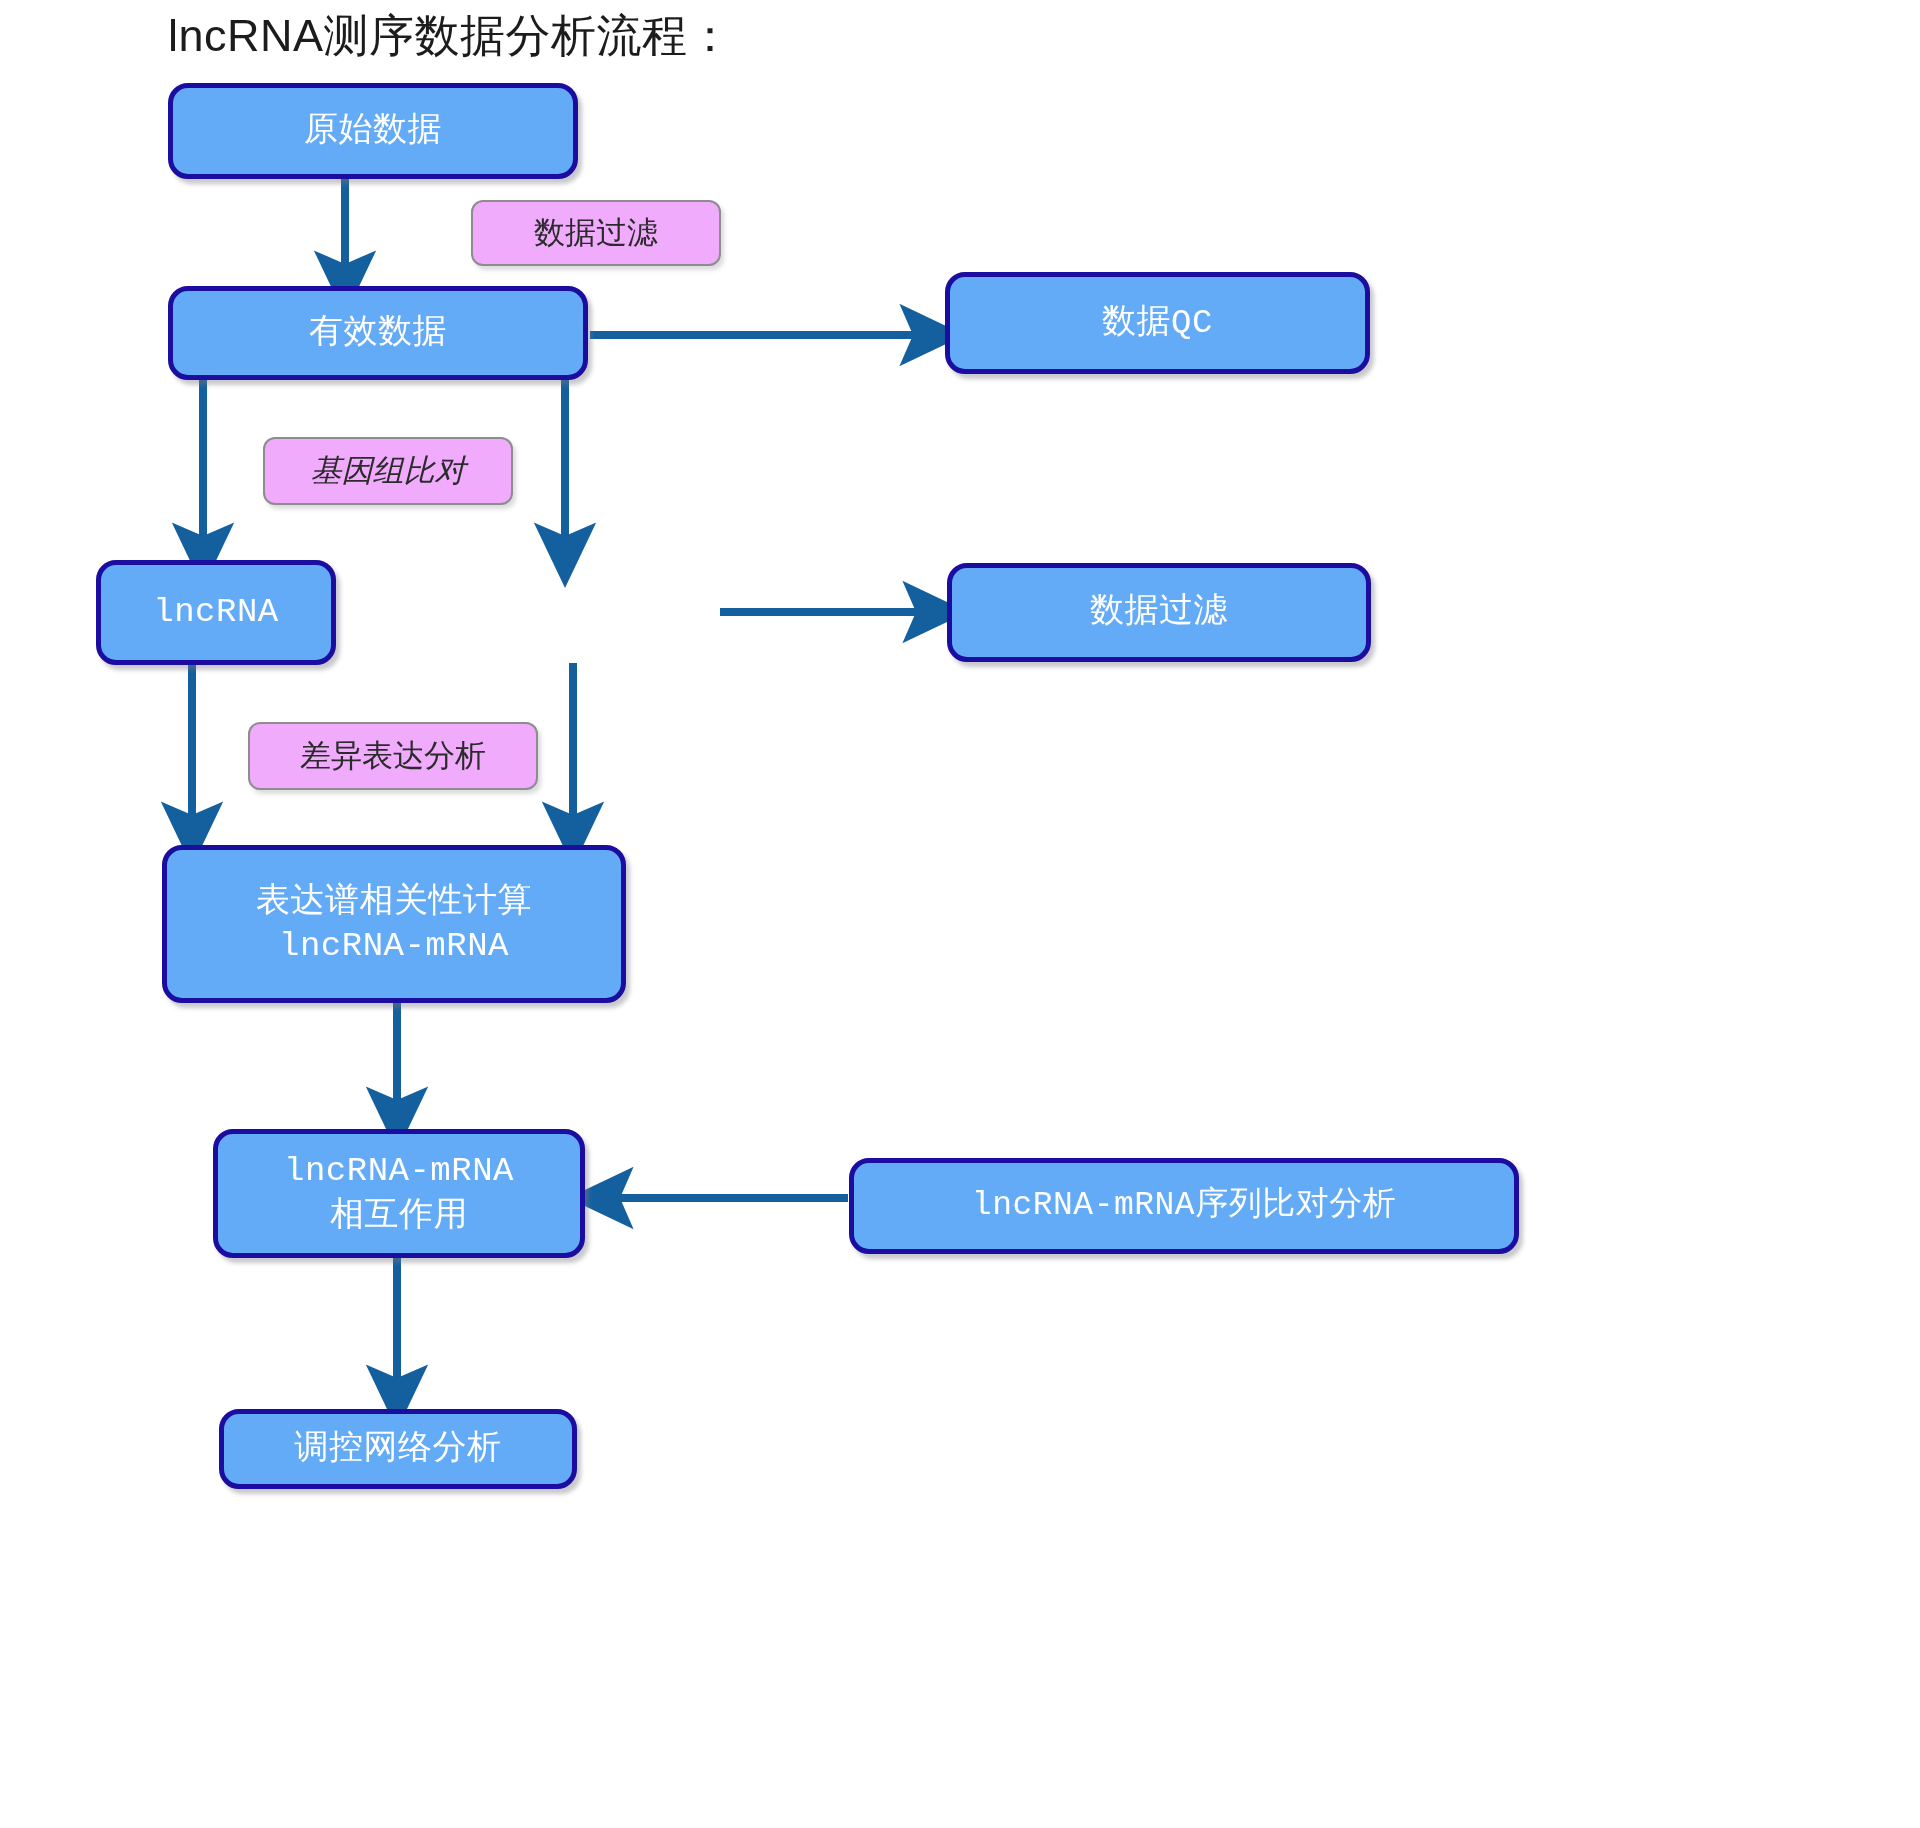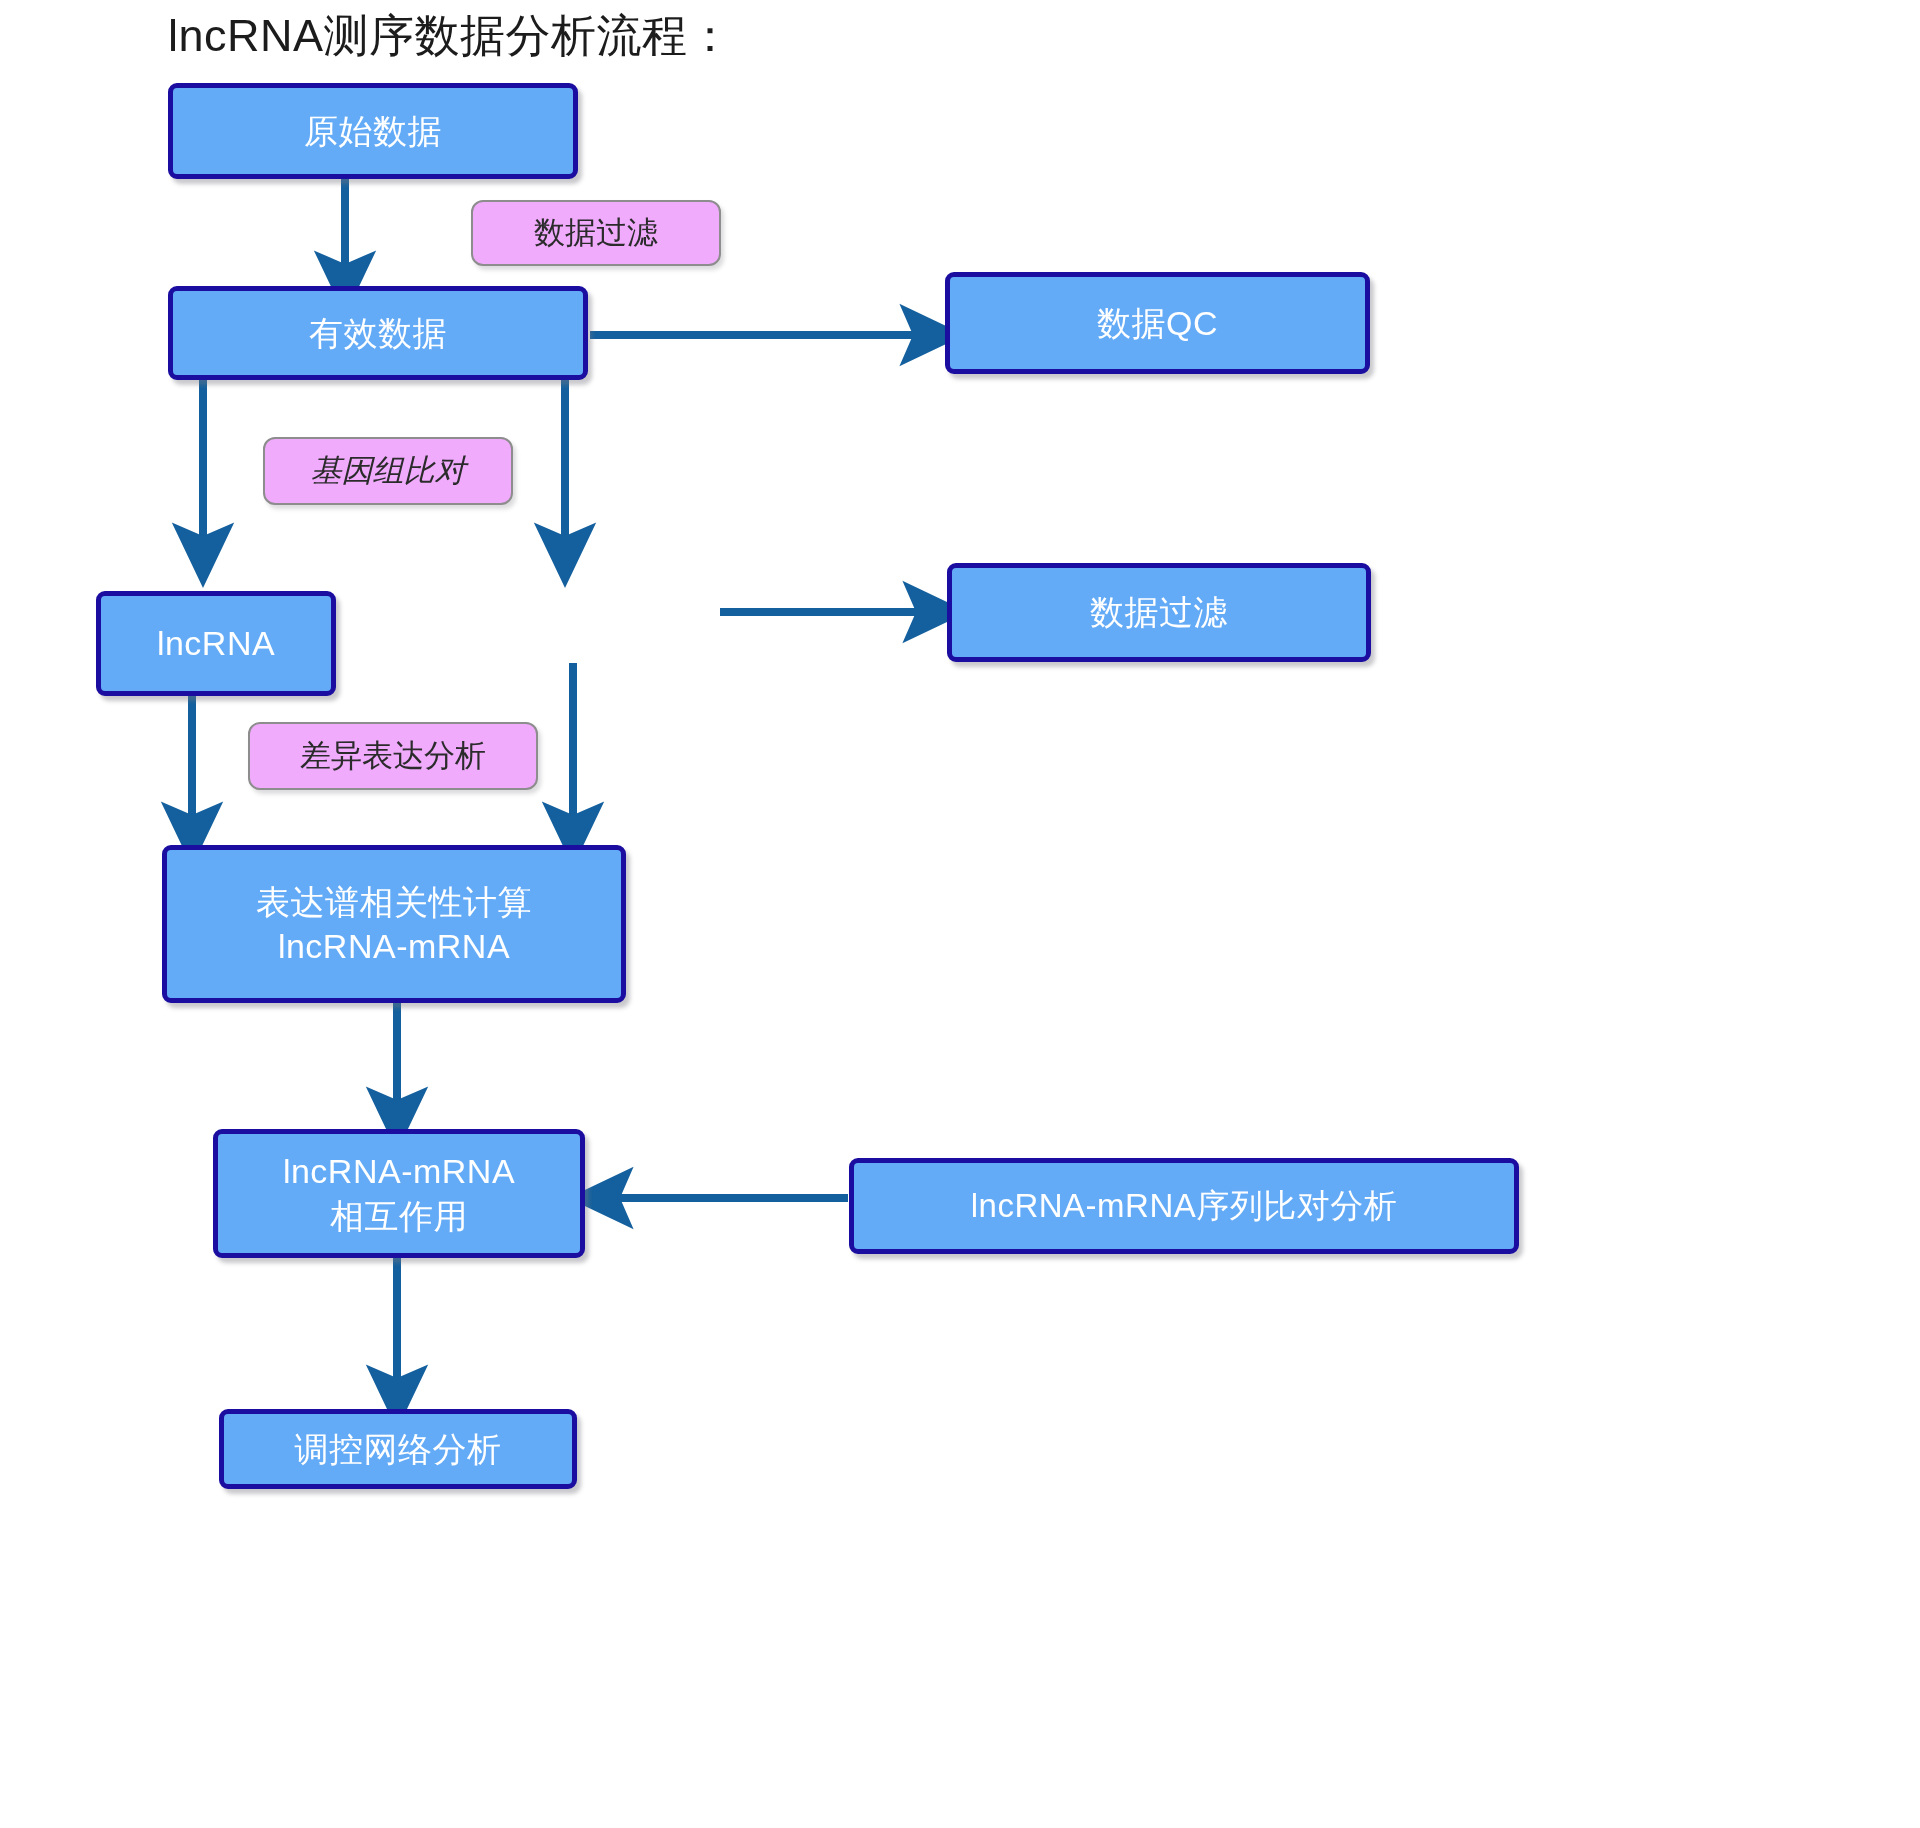--- a/index.html
+++ b/index.html
@@ -11,32 +11,33 @@
     overflow:hidden;
   }
   #canvas{position:absolute;left:0;top:0;width:1920px;height:1828px;}
   #svg-layer{position:absolute;left:0;top:0;width:1920px;height:1828px;}
 
   .node{
     position:absolute;
     box-sizing:border-box;
     background:#64ABF7;
     border:5px solid #1A0DA0;
-    border-radius:9px;
+    border-radius:20px;
     color:#ffffff;
     display:flex;
     align-items:center;
     justify-content:center;
     text-align:center;
     font-size:34px;
     line-height:1.30;
     letter-spacing:0.5px;
     box-shadow:4px 5px 4px rgba(120,120,130,0.40);
     white-space:pre-line;
     z-index:3;
+    font-family:Liberation Mono, monospace;
   }
   .label{
     position:absolute;
     box-sizing:border-box;
     background:#f0abfc;
     border:2px solid #8D8D8D;
     border-radius:12px;
     color:#2B2B2B;
     display:flex;
     align-items:center;
@@ -92,21 +93,21 @@
       <line x1="397" y1="1258" x2="397" y2="1390"></line>
     </g>
   </svg>
 
   <div class="node" style="left:168px;top:83px;width:410px;height:96px;">原始数据</div>
 
   <div class="node" style="left:168px;top:286px;width:420px;height:94px;">有效数据</div>
 
   <div class="node" style="left:945px;top:272px;width:425px;height:102px;">数据QC</div>
 
-  <div class="node" style="left:96px;top:560px;width:240px;height:105px;margin-top:31px;">lncRNA</div>
+  <div class="node" style="left:96px;top:560px;width:240px;height:105px;">lncRNA</div>
 
 
   <div class="node" style="left:947px;top:563px;width:424px;height:99px;">数据过滤</div>
 
   <div class="node" style="left:162px;top:845px;width:464px;height:158px;">表达谱相关性计算
 lncRNA-mRNA</div>
 
   <div class="node" style="left:213px;top:1129px;width:372px;height:129px;">lncRNA-mRNA
 相互作用</div>
 

